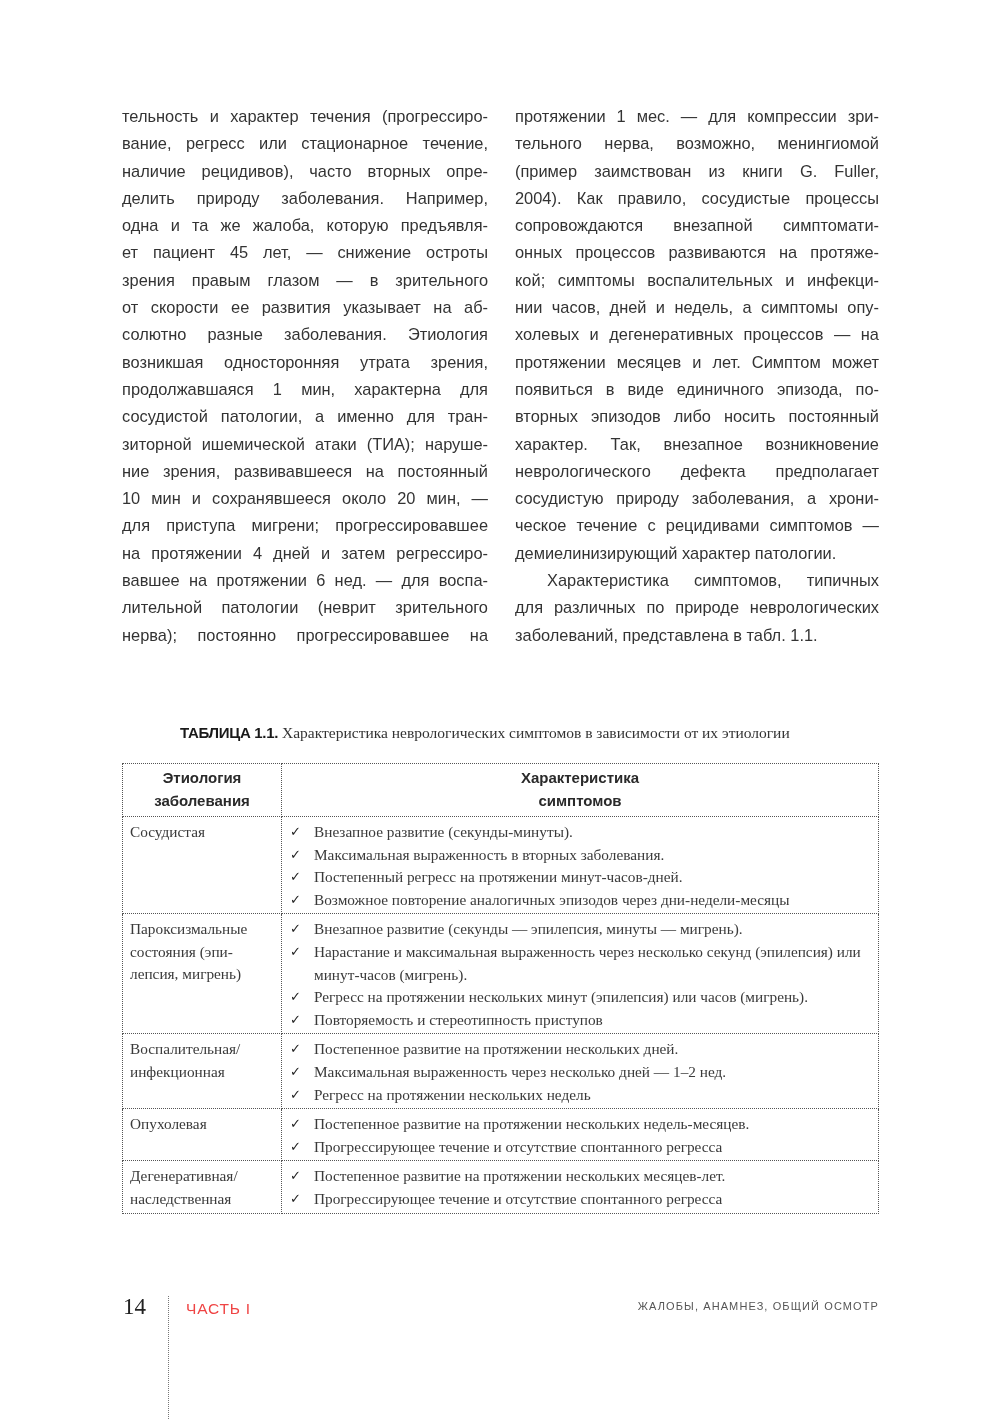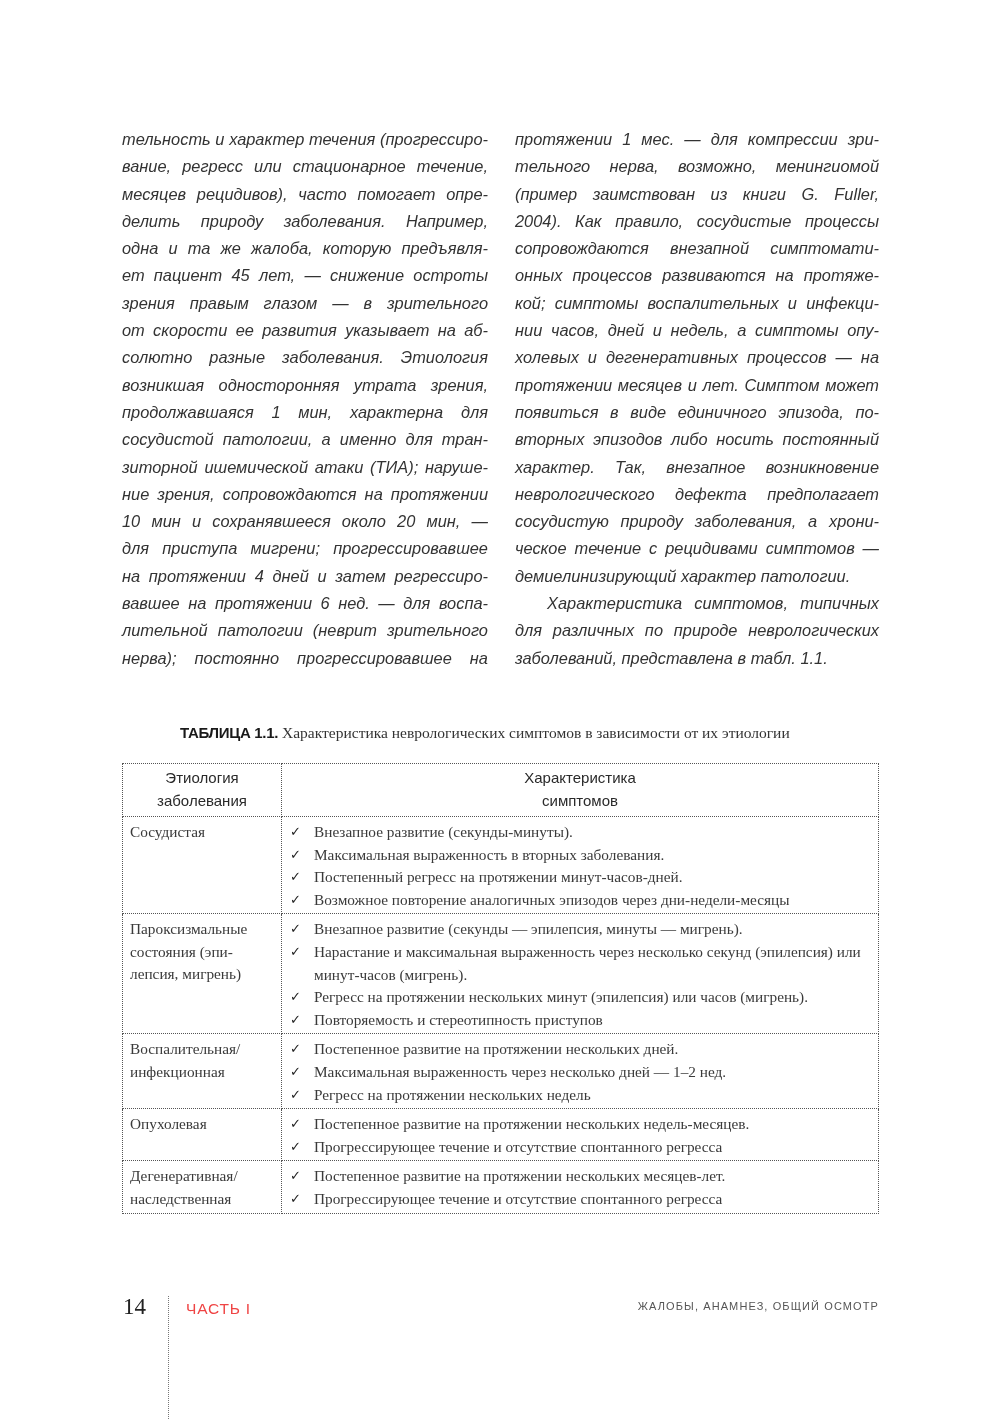--- a/index.html
+++ b/index.html
@@ -1,22 +1,21 @@
 <!DOCTYPE html>
 <html><head>
 <meta charset="utf-8">
 <style>
   html, body { margin: 0; padding: 0; background: #ffffff; }
   body { width: 1000px; height: 1419px; position: relative; overflow: hidden; color: #2a2a2a; }
   .col {
-    position: absolute; top: 126px; width: 366px;
+    position: absolute; top: 103px; width: 366px;
     font-family: "Liberation Sans", "DejaVu Sans", sans-serif;
     font-size: 16.4px; line-height: 27.3px; color: #333;
     text-align: justify;
-    font-style: italic;
   }
   .col-left { left: 122px; }
   .col-right { left: 515px; width: 364px; }
   .col p { margin: 0; }
   .col .line { display: block; text-align: justify; text-align-last: justify; white-space: nowrap; }
   .col .line.last { text-align-last: left; }
   .col .line.indent { padding-left: 32px; }
 
   .caption {
     position: absolute; left: 136px; top: 724px; width: 740px;
@@ -32,21 +31,21 @@
     position: absolute; left: 122px; top: 763px; width: 757px;
     border-collapse: collapse;
     font-family: "Liberation Serif", "DejaVu Serif", serif;
     font-size: 15.3px; color: #333;
   }
   table.symptoms th, table.symptoms td {
     border: 1px dotted #555; vertical-align: top; padding: 0;
   }
   table.symptoms th {
     font-family: "Liberation Sans", "DejaVu Sans", sans-serif;
-    font-weight: normal; font-size: 15px; color: #2a2a2a;
+    font-weight: bold; font-size: 15px; color: #2a2a2a;
     text-align: center; line-height: 23px; padding: 2px 0 4px 0;
   }
   table.symptoms th.c1 { width: 158px; }
   table.symptoms td.c1 {
     padding: 4px 6px 2px 7px; line-height: 22.5px; color: #3a3a3a;
   }
   table.symptoms td.c2 { padding: 4px 4px 2px 6px; }
   ul.checks { list-style: none; margin: 0; padding: 0; }
   ul.checks li { position: relative; padding-left: 26px; line-height: 22.6px; color: #3a3a3a; }
   ul.checks li .chk { position: absolute; left: 2px; top: 0; font-family: "DejaVu Sans", sans-serif; font-size: 13px; color: #222; }
@@ -71,32 +70,32 @@
     font-size: 11px; letter-spacing: 1.1px; color: #555;
   }
 </style>
 </head>
 <body>
 
 <div class="col col-left">
   <p>
     <span class="line">тельность и характер течения (прогрессиро-</span>
     <span class="line">вание, регресс или стационарное течение,</span>
-    <span class="line">месяцев рецидивов), часто помогает опре-</span>
+    <span class="line">наличие рецидивов), часто вторных опре-</span>
     <span class="line">делить природу заболевания. Например,</span>
     <span class="line">одна и та же жалоба, которую предъявля-</span>
     <span class="line">ет пациент 45 лет, — снижение остроты</span>
     <span class="line">зрения правым глазом — в зрительного</span>
     <span class="line">от скорости ее развития указывает на аб-</span>
     <span class="line">солютно разные заболевания. Этиология</span>
     <span class="line">возникшая односторонняя утрата зрения,</span>
     <span class="line">продолжавшаяся 1 мин, характерна для</span>
     <span class="line">сосудистой патологии, а именно для тран-</span>
     <span class="line">зиторной ишемической атаки (ТИА); наруше-</span>
-    <span class="line">ние зрения, сопровождаются на протяжении</span>
+    <span class="line">ние зрения, развивавшееся на постоянный</span>
     <span class="line">10 мин и сохранявшееся около 20 мин, —</span>
     <span class="line">для приступа мигрени; прогрессировавшее</span>
     <span class="line">на протяжении 4 дней и затем регрессиро-</span>
     <span class="line">вавшее на протяжении 6 нед. — для воспа-</span>
     <span class="line">лительной патологии (неврит зрительного</span>
     <span class="line">нерва); постоянно прогрессировавшее на</span>
   </p>
 </div>
 
 <div class="col col-right">

